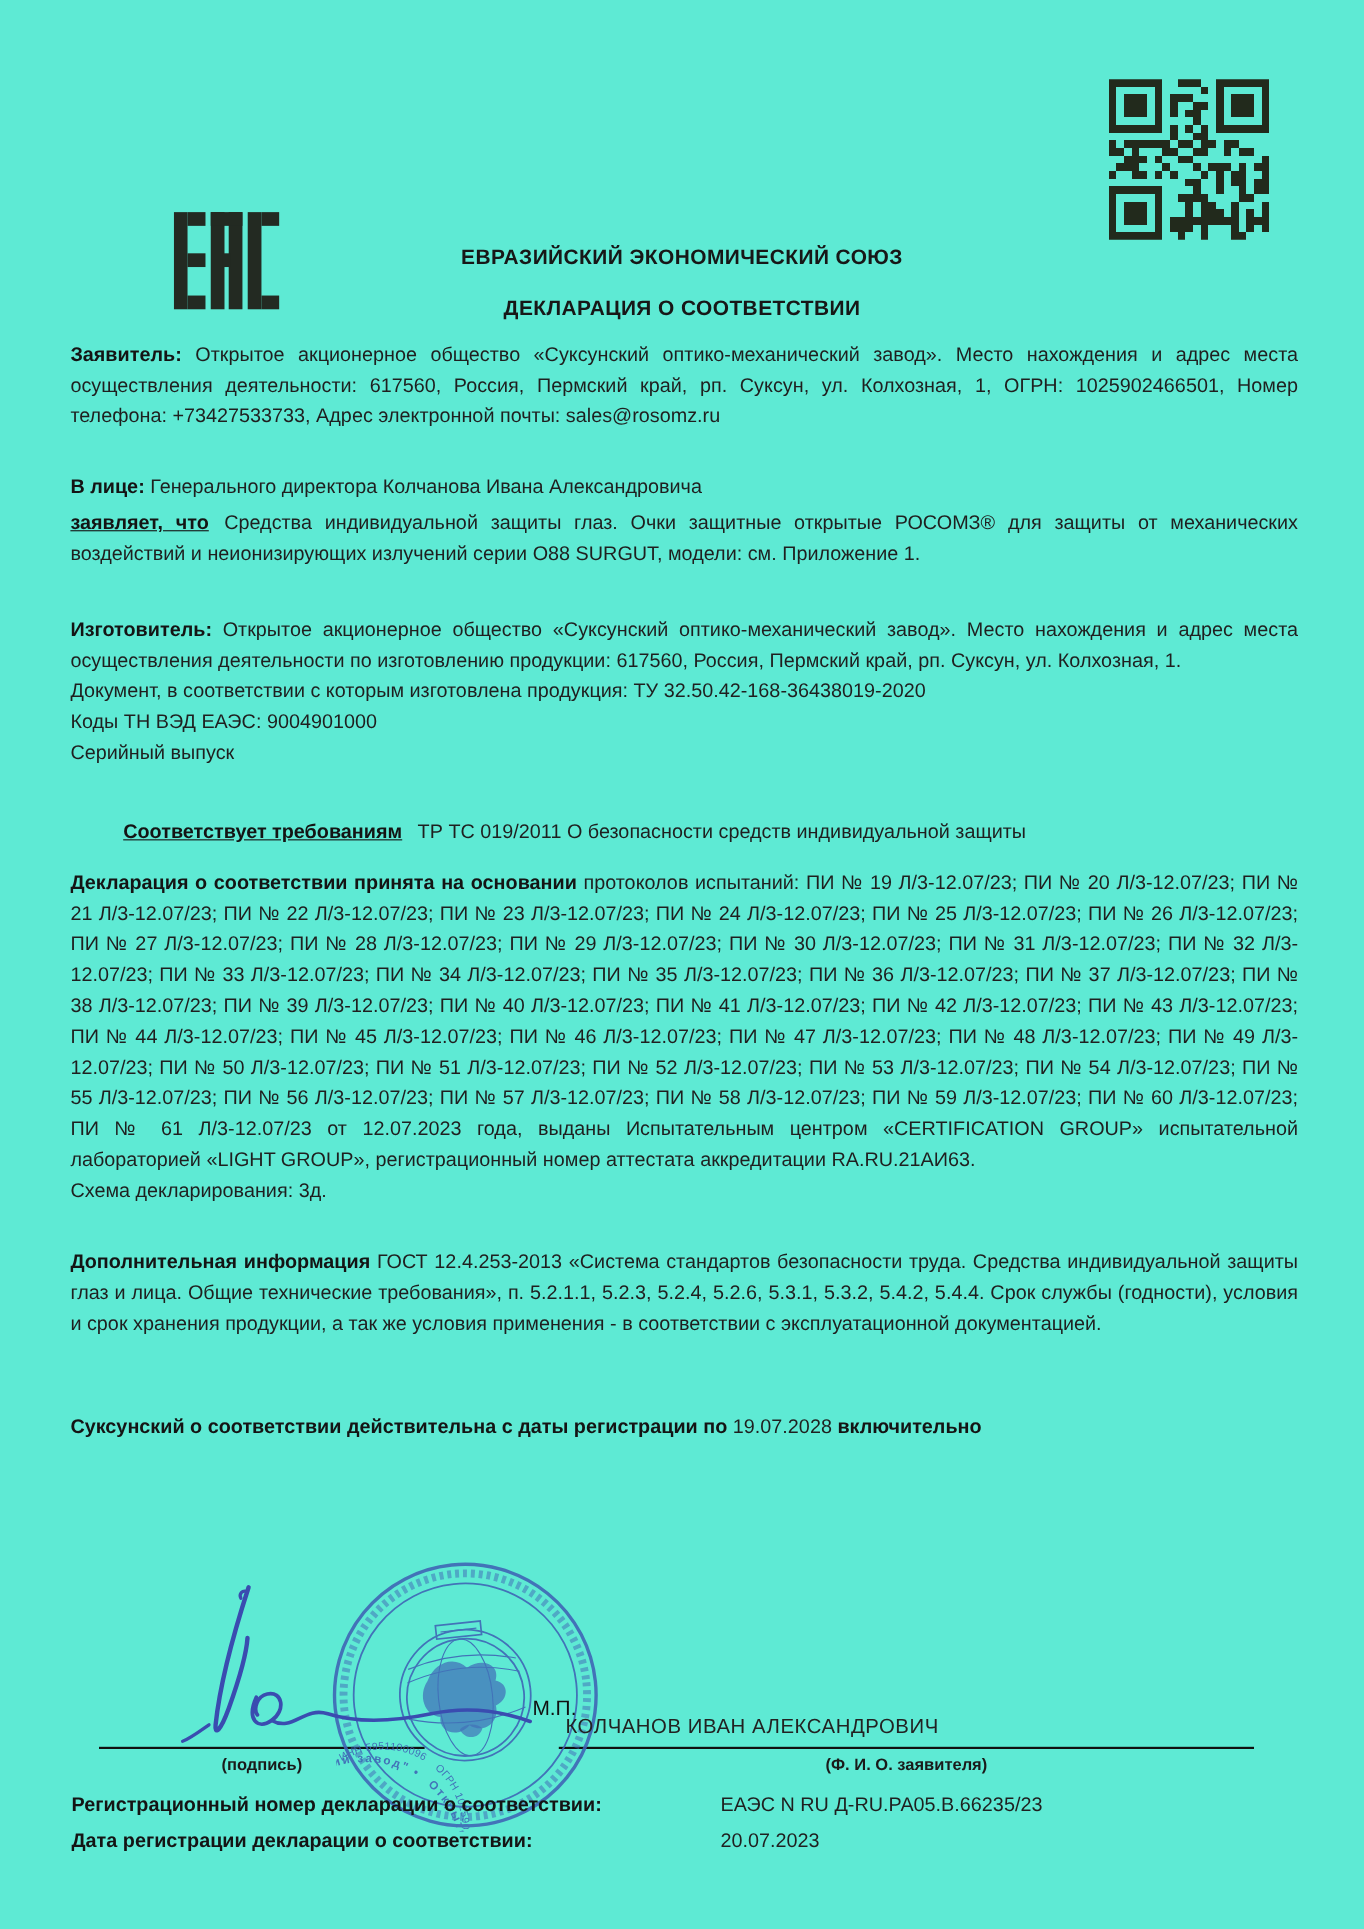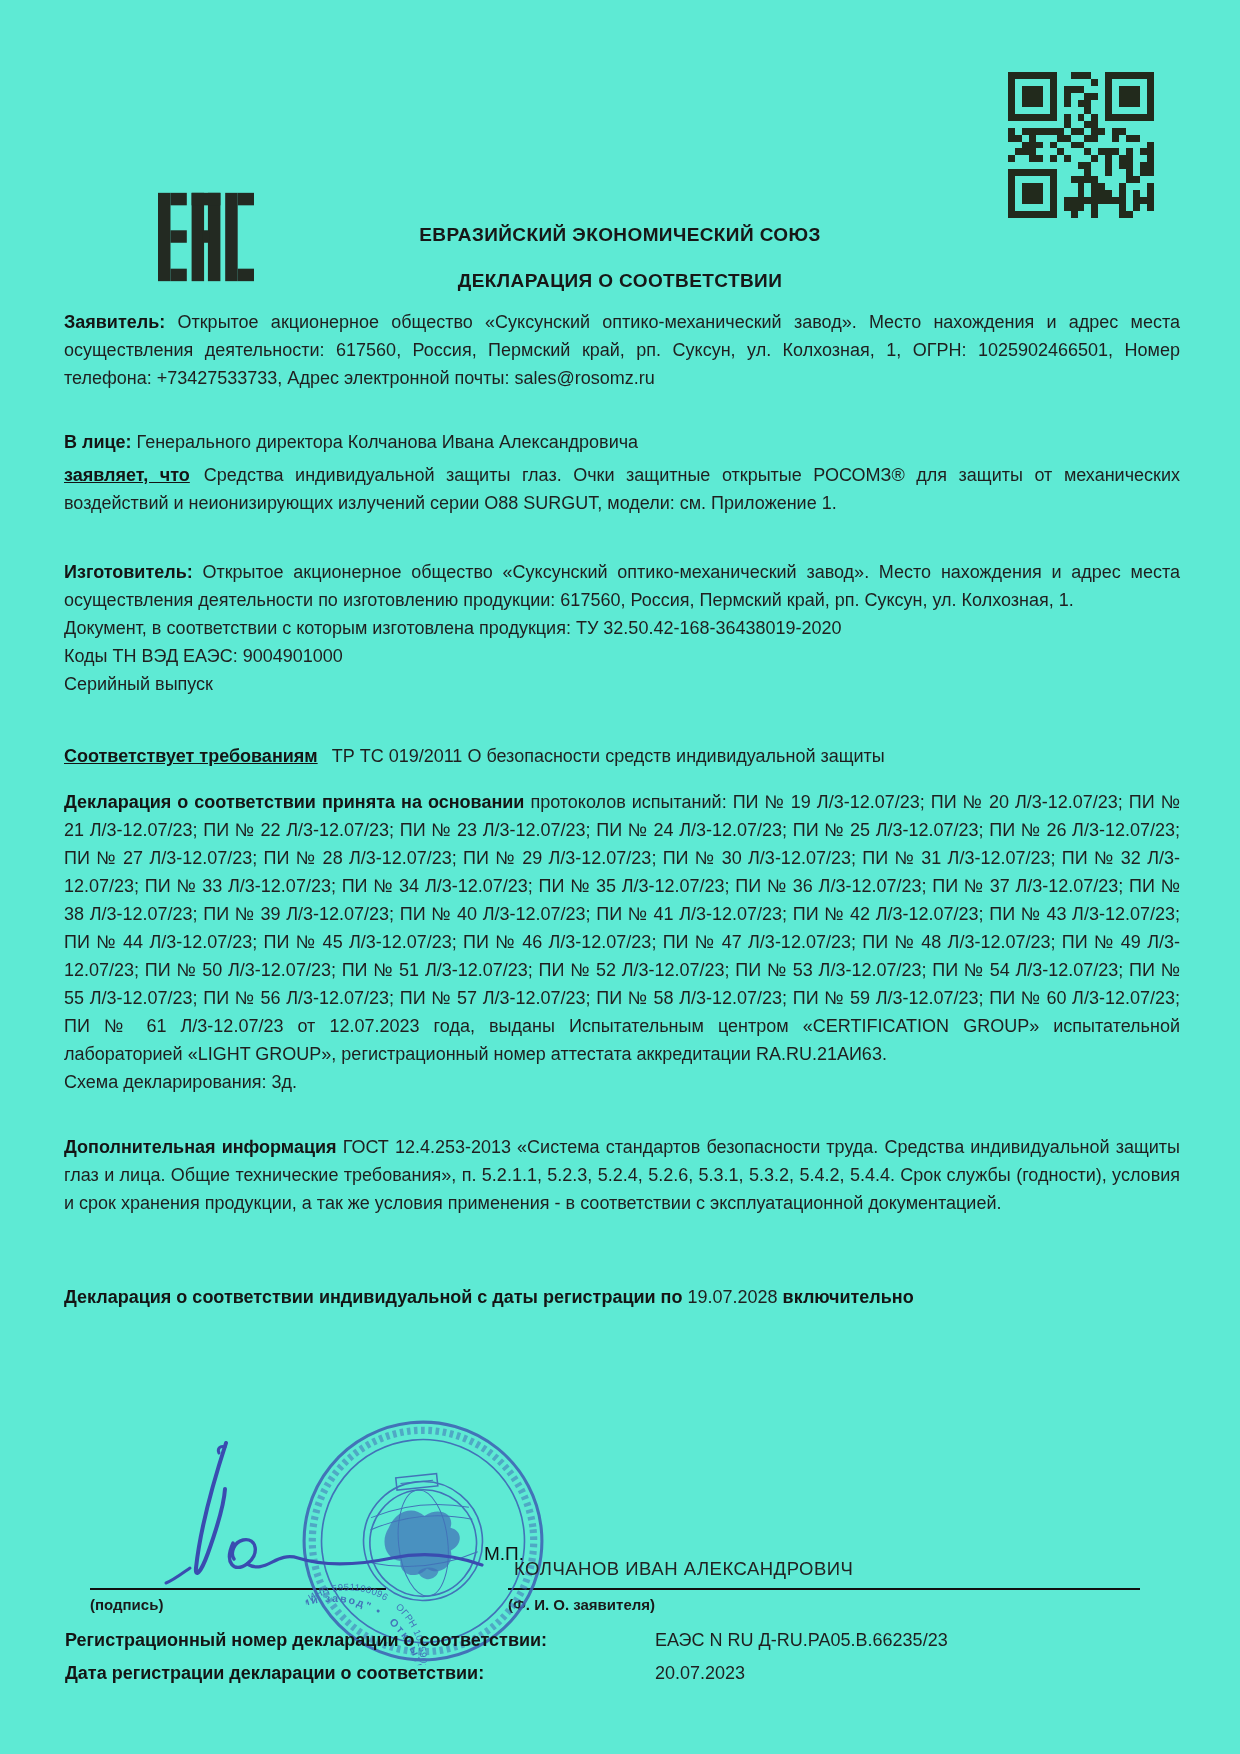--- a/index.html
+++ b/index.html
@@ -11,21 +11,21 @@
   .titles{left:0;right:0;text-align:center;font-weight:bold;font-size:19px;letter-spacing:.4px;color:#171717;}
   .para{
     position:absolute;left:64px;width:1116px;margin:0;
     font-size:18px;line-height:28px;text-align:justify;color:#1f1f1f;
   }
   .para b{color:#141414;}
   .lead-gap{margin-right:14px;text-decoration:underline;}
   .eac-svg{position:absolute;left:158px;top:192px;width:96px;height:90px;}
   .qr-svg{position:absolute;left:1008px;top:72px;width:146px;height:146px;}
   .sig-line{position:absolute;border-top:2px solid #101010;height:0;}
-  .caption{position:absolute;font-weight:bold;font-size:15px;color:#1a1a1a;}
+  .caption{position:absolute;font-weight:bold;font-size:15px;text-align:center;color:#1a1a1a;}
   .mp{position:absolute;left:484px;top:1543px;font-weight:normal;font-size:19px;color:#111;z-index:4;}
   .fio-name{position:absolute;left:514px;top:1558px;font-size:18.5px;letter-spacing:.5px;color:#222;z-index:4;}
   .reg-label{position:absolute;left:65px;font-weight:bold;font-size:18px;color:#141414;z-index:4;text-align:center;}
   .reg-value{position:absolute;left:655px;font-size:18px;color:#1f1f1f;z-index:4;}
   .stamp-svg{position:absolute;left:300px;top:1418px;width:246px;height:246px;opacity:.88;z-index:2;transform:rotate(-6deg);}
   .sign-svg{position:absolute;left:130px;top:1425px;width:370px;height:185px;z-index:3;}
   .ring-text{font-family:"Liberation Sans",sans-serif;fill:#3f63b5;}
 </style>
 </head>
 <body>
@@ -56,27 +56,27 @@
   <div class="abs titles" style="top:270px;">ДЕКЛАРАЦИЯ О СООТВЕТСТВИИ</div>
 
   <p class="para" style="top:308px;"><b>Заявитель:</b> <span>Открытое акционерное общество «Суксунский оптико-механический завод». Место нахождения и адрес места осуществления деятельности: 617560, Россия, Пермский край, рп. Суксун, ул. Колхозная, 1, ОГРН: 1025902466501, Номер телефона: +73427533733, Адрес электронной почты: sales@rosomz.ru</span></p>
 
   <p class="para" style="top:428px;"><b>В лице:</b> <span>Генерального директора Колчанова Ивана Александровича</span></p>
 
   <p class="para" style="top:461px;"><b class="lead-gap">заявляет, что</b><span>Средства индивидуальной защиты глаз. Очки защитные открытые РОСОМЗ® для защиты от механических воздействий и неионизирующих излучений серии О88 SURGUT, модели: см. Приложение 1.</span></p>
 
   <p class="para" style="top:558px;"><b>Изготовитель:</b> <span>Открытое акционерное общество «Суксунский оптико-механический завод». Место нахождения и адрес места осуществления деятельности по изготовлению продукции: 617560, Россия, Пермский край, рп. Суксун, ул. Колхозная, 1.</span><br><span>Документ, в соответствии с которым изготовлена продукция: ТУ 32.50.42-168-36438019-2020</span><br><span>Коды ТН ВЭД ЕАЭС: 9004901000</span><br><span>Серийный выпуск</span></p>
 
-  <p class="para" style="top:742px;"><b class="lead-gap">Соответствует требованиям</b><span>ТР ТС 019/2011 О безопасности средств индивидуальной защиты</span></p>
+  <p class="para" style="top:742px;margin-left:48px;"><b class="lead-gap">Соответствует требованиям</b><span>ТР ТС 019/2011 О безопасности средств индивидуальной защиты</span></p>
 
   <p class="para" style="top:788px;"><b>Декларация о соответствии принята на основании</b> <span>протоколов испытаний: ПИ № 19 Л/3-12.07/23; ПИ № 20 Л/3-12.07/23; ПИ № 21 Л/3-12.07/23; ПИ № 22 Л/3-12.07/23; ПИ № 23 Л/3-12.07/23; ПИ № 24 Л/3-12.07/23; ПИ № 25 Л/3-12.07/23; ПИ № 26 Л/3-12.07/23; ПИ № 27 Л/3-12.07/23; ПИ № 28 Л/3-12.07/23; ПИ № 29 Л/3-12.07/23; ПИ № 30 Л/3-12.07/23; ПИ № 31 Л/3-12.07/23; ПИ № 32 Л/3-12.07/23; ПИ № 33 Л/3-12.07/23; ПИ № 34 Л/3-12.07/23; ПИ № 35 Л/3-12.07/23; ПИ № 36 Л/3-12.07/23; ПИ № 37 Л/3-12.07/23; ПИ № 38 Л/3-12.07/23; ПИ № 39 Л/3-12.07/23; ПИ № 40 Л/3-12.07/23; ПИ № 41 Л/3-12.07/23; ПИ № 42 Л/3-12.07/23; ПИ № 43 Л/3-12.07/23; ПИ № 44 Л/3-12.07/23; ПИ № 45 Л/3-12.07/23; ПИ № 46 Л/3-12.07/23; ПИ № 47 Л/3-12.07/23; ПИ № 48 Л/3-12.07/23; ПИ № 49 Л/3-12.07/23; ПИ № 50 Л/3-12.07/23; ПИ № 51 Л/3-12.07/23; ПИ № 52 Л/3-12.07/23; ПИ № 53 Л/3-12.07/23; ПИ № 54 Л/3-12.07/23; ПИ № 55 Л/3-12.07/23; ПИ № 56 Л/3-12.07/23; ПИ № 57 Л/3-12.07/23; ПИ № 58 Л/3-12.07/23; ПИ № 59 Л/3-12.07/23; ПИ № 60 Л/3-12.07/23; ПИ № 61 Л/3-12.07/23 от 12.07.2023 года, выданы Испытательным центром «CERTIFICATION GROUP» испытательной лабораторией «LIGHT GROUP», регистрационный номер аттестата аккредитации RA.RU.21АИ63.</span><br><span>Схема декларирования: 3д.</span></p>
 
   <p class="para" style="top:1133px;"><b>Дополнительная информация</b> <span>ГОСТ 12.4.253-2013 «Система стандартов безопасности труда. Средства индивидуальной защиты глаз и лица. Общие технические требования», п. 5.2.1.1, 5.2.3, 5.2.4, 5.2.6, 5.3.1, 5.3.2, 5.4.2, 5.4.4.  Срок службы (годности), условия и срок хранения продукции, а так же условия применения - в соответствии с эксплуатационной документацией.</span></p>
 
-  <p class="para" style="top:1283px;"><b>Декларация о соответствии индивидуальной с даты регистрации по</b> <span>19.07.2028</span> <b>включительно</b></p>
+  <p class="para" style="top:1283px;"><b>Суксунский о соответствии действительна с даты регистрации по</b> <span>19.07.2028</span> <b>включительно</b></p>
 
   <svg class="sign-svg" viewBox="0 0 370 185">
     <g fill="none" stroke="#3a4cb0" stroke-linecap="round" stroke-linejoin="round">
       <path d="M 96 18 C 84 55 70 105 66 143 C 65 152 70 150 78 128 C 88 100 94 80 95 64" stroke-width="4"></path>
       <path d="M 95 22 C 90 20 87 24 89 28" stroke-width="3"></path>
       <path d="M 103 118 C 94 138 104 148 117 139 C 130 130 127 112 113 115 C 104 117 100 128 104 134" stroke-width="3.4"></path>
       <path d="M 117 139 C 136 150 146 126 168 133 C 196 142 228 140 262 133 C 300 125 330 132 352 140" stroke-width="3.2"></path>
       <path d="M 60 143 C 50 150 42 156 36 158" stroke-width="3"></path>
     </g>
   </svg>

